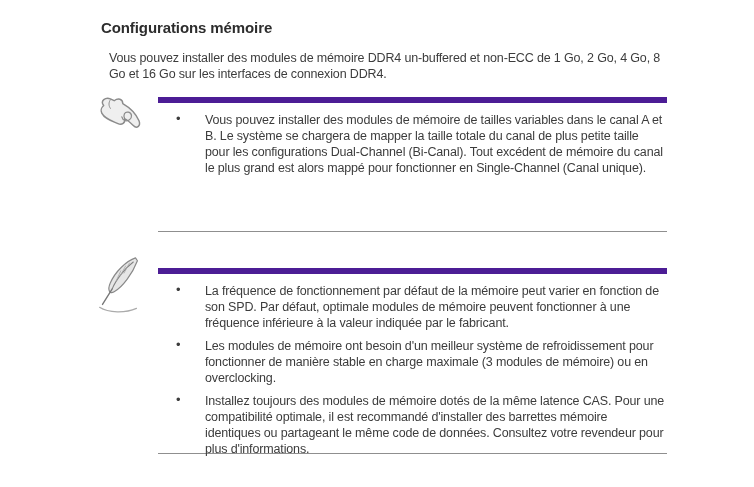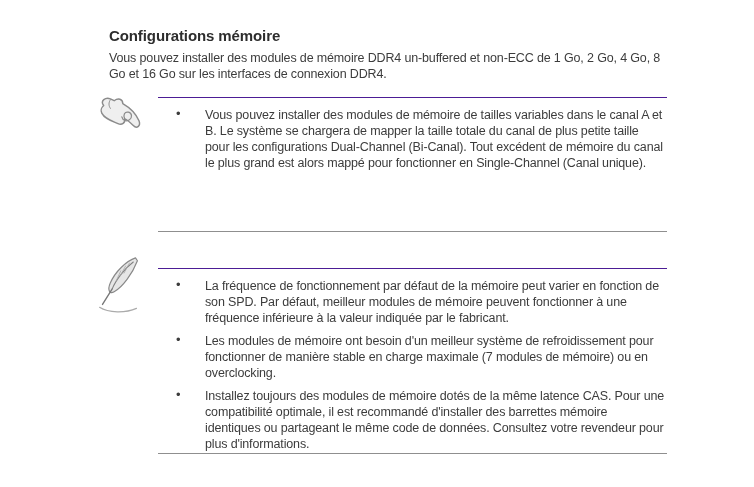--- a/index.html
+++ b/index.html
@@ -6,33 +6,33 @@
   .page{
     position:relative;
     width:754px;height:487px;
     background:#ffffff;
     font-family:"Liberation Sans", sans-serif;
     color:#3c3c3c;
     overflow:hidden;
   }
   .title{
     position:absolute;left:93px;top:11px;
-    margin:16px;
+    margin:8px;
     font-size:15px;font-weight:bold;color:#2d2d2d;
     letter-spacing:-0.1px;
   }
   .intro{
     position:absolute;left:93px;top:34px;
     margin:16px;width:568px;
     font-size:12.5px;line-height:16px;
     letter-spacing:-0.15px;
   }
   .note{
     position:absolute;left:158px;width:509px;
-    border-top:1px solid #4c1d95;
+    border-top:6px solid #4c1d95;
     border-bottom:1px solid #8f8f8f;
     box-sizing:border-box;
     background:#ffffff;
   }
   .note-1{top:97px;height:135px;padding-top:9px;}
   .note-2{top:268px;height:186px;padding-top:9px;}
   .note ul{margin:0;padding:0;list-style:none;}
   .note li{
     position:relative;
     margin:0 0 7px 0;
@@ -78,19 +78,19 @@
       <path d="M40,4 C31,7 19,18 14,30 C11,37 13,42 18,39 C27,34 37,20 42,7 Z" fill="#e6e6e6" stroke="#888888" stroke-width="1.2" stroke-linejoin="round"></path>
       <path d="M38,8 C30,14 20,26 16,36" stroke="#808080" fill="none" stroke-width="1.1"></path>
       <path d="M30,12 L24,23 M25,17 L20,28 M34,9 L28,20" stroke="#a5a5a5" fill="none" stroke-width="0.8"></path>
       <path d="M16,36 L6,52" stroke="#777777" stroke-width="1.4" stroke-linecap="round" fill="none"></path>
       <path d="M3,55 C12,61 30,61 41,56" stroke="#ababab" fill="none" stroke-width="1.3" stroke-linecap="round"></path>
     </svg>
   </span>
 
   <div class="note note-2">
     <ul>
-      <li>La fréquence de fonctionnement par défaut de la mémoire peut varier en fonction de son SPD. Par défaut, meilleur modules de mémoire peuvent fonctionner à une fréquence inférieure à la valeur indiquée par le fabricant.</li>
-      <li>Les modules de mémoire ont besoin d'un meilleur système de refroidissement pour fonctionner de manière stable en charge maximale (7 modules de mémoire) ou en overclocking.</li>
+      <li>La fréquence de fonctionnement par défaut de la mémoire peut varier en fonction de son SPD. Par défaut, optimale modules de mémoire peuvent fonctionner à une fréquence inférieure à la valeur indiquée par le fabricant.</li>
+      <li>Les modules de mémoire ont besoin d'un meilleur système de refroidissement pour fonctionner de manière stable en charge maximale (3 modules de mémoire) ou en overclocking.</li>
       <li>Installez toujours des modules de mémoire dotés de la même latence CAS. Pour une compatibilité optimale, il est recommandé d'installer des barrettes mémoire identiques ou partageant le même code de données. Consultez votre revendeur pour plus d'informations.</li>
     </ul>
   </div>
 
 </div>
 
 </body></html>

